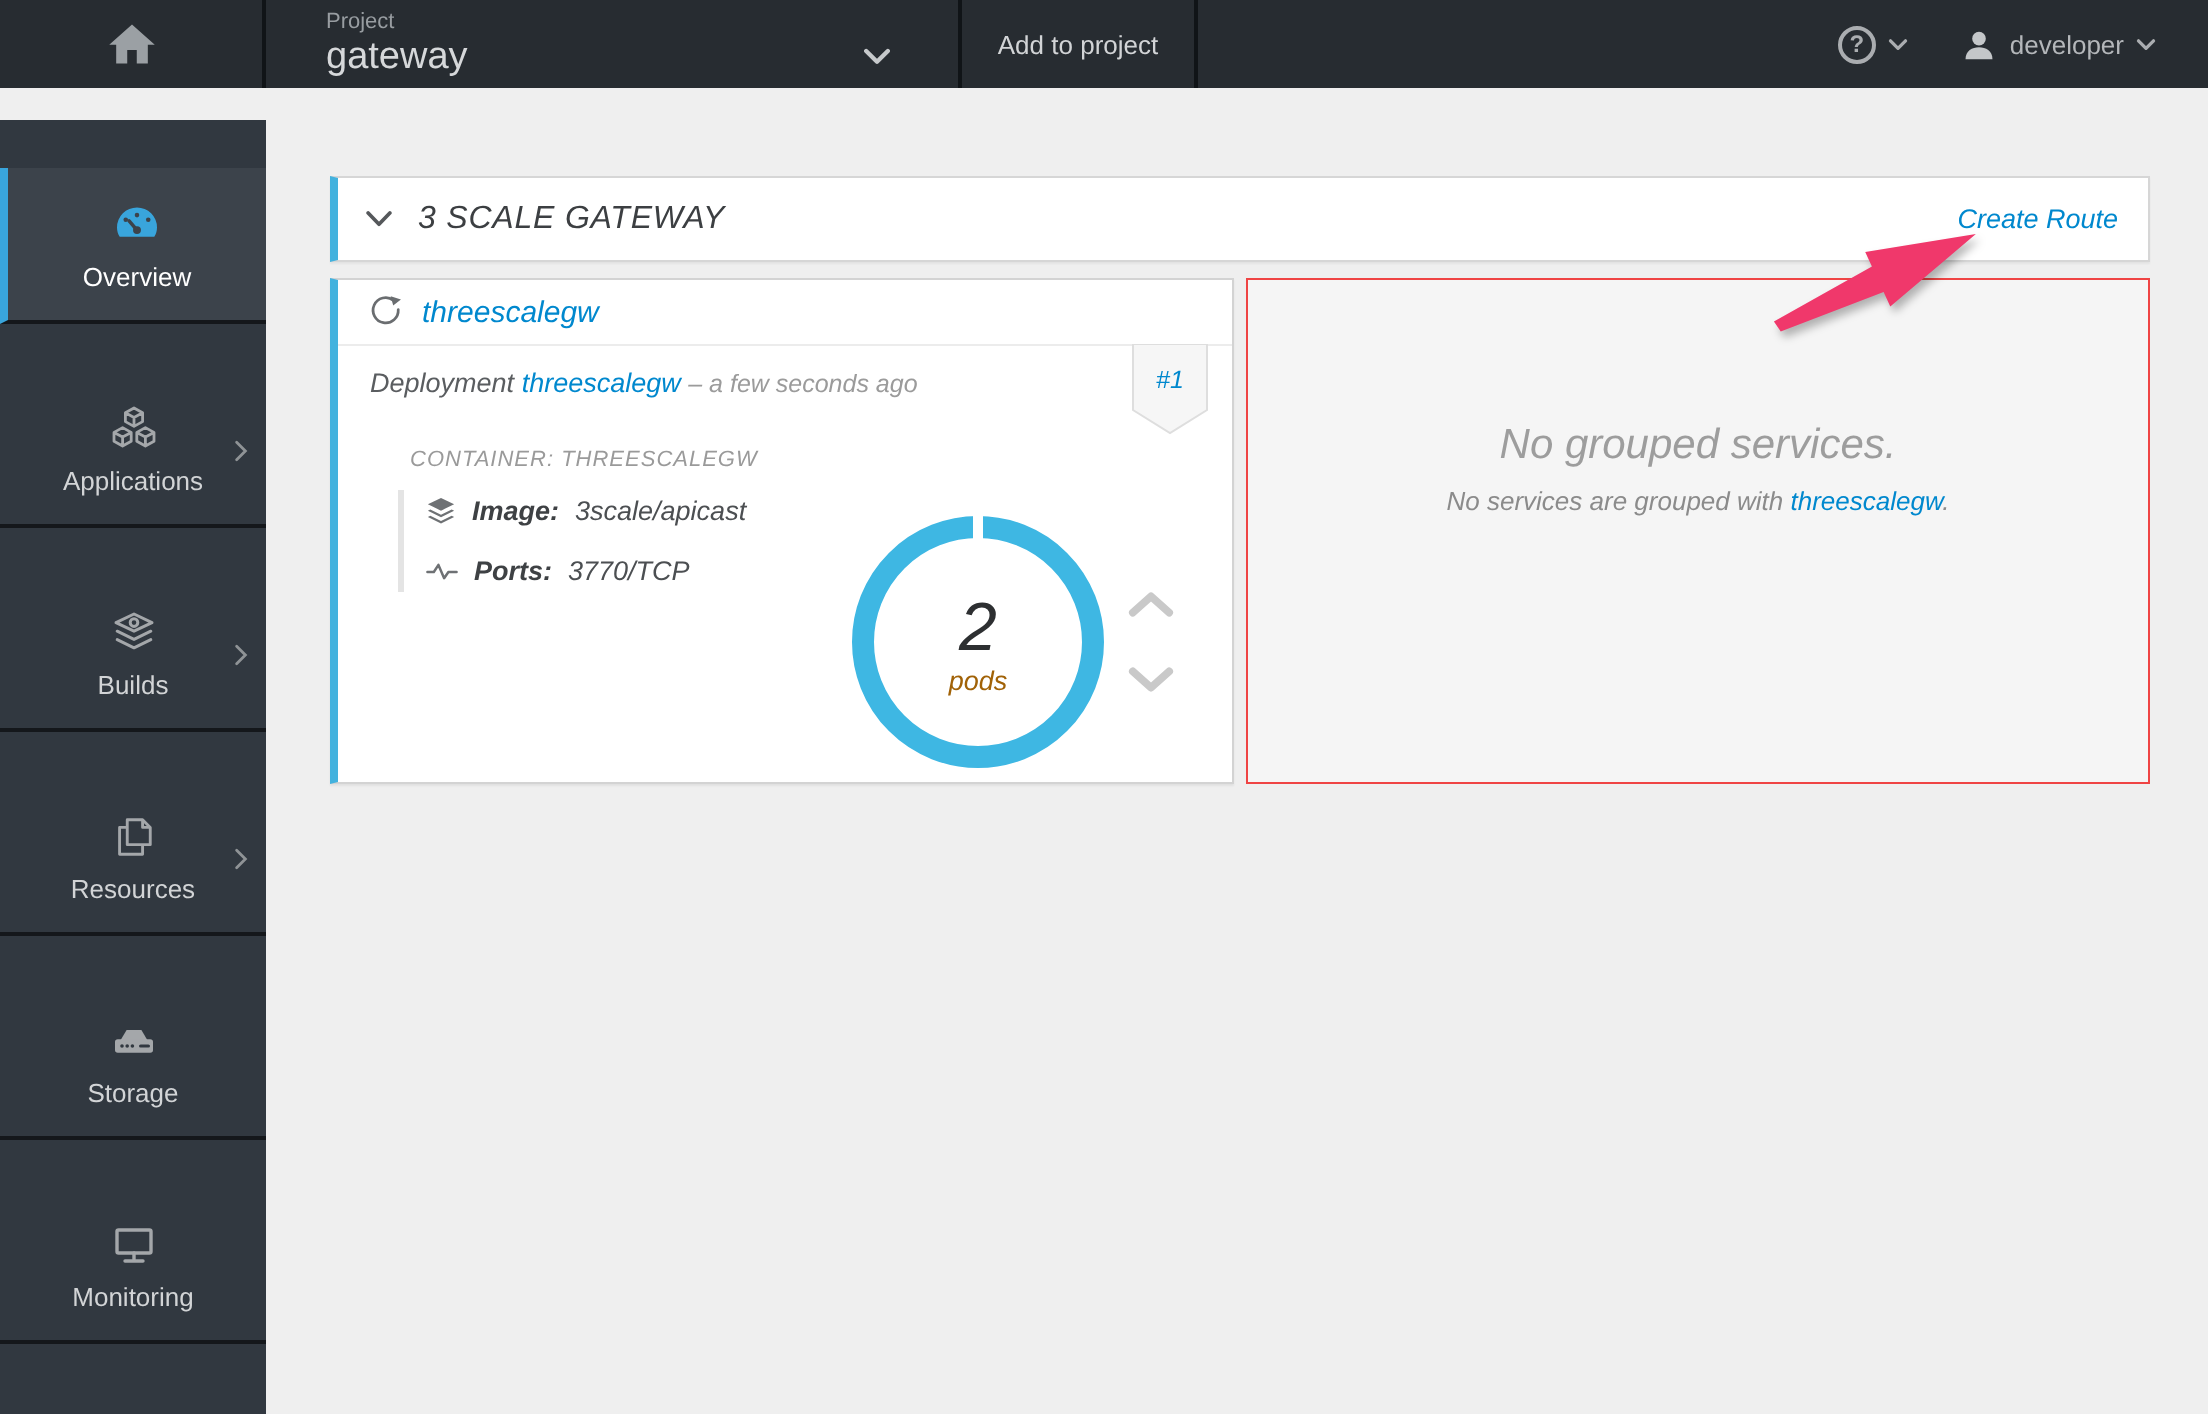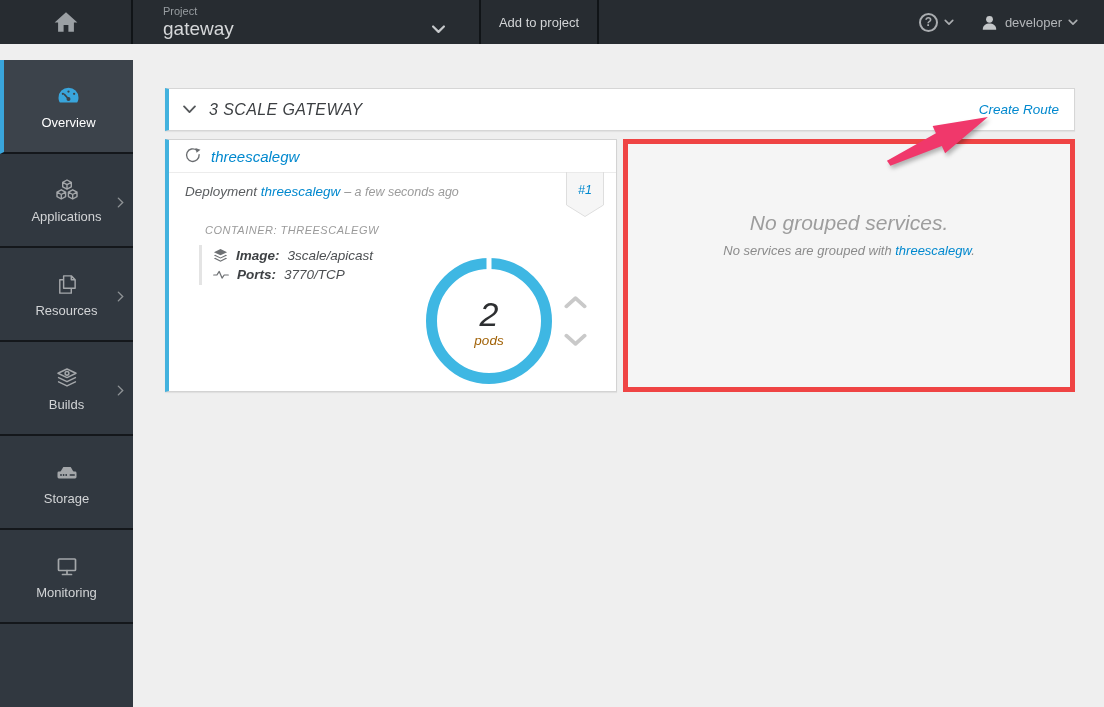--- a/index.html
+++ b/index.html
@@ -26,23 +26,23 @@
   .util { display:flex; align-items:center; gap:6px; color:#aaadb0; cursor:pointer; }
   .util .uname { font-size:13px; color:#b4b7ba; }
   .qmark { width:19px; height:19px; border:2px solid #aaadb0; border-radius:50%;
     display:flex; align-items:center; justify-content:center;
     font-size:12px; font-weight:bold; color:#aaadb0; }
   .caret { width:10px; height:7px; }
 
   
   .sidebar { position:absolute; top:60px; left:0; width:133px; bottom:0;
     background:#313840; z-index:20; }
-  .nav-item { position:relative; height:94px; background:#313840;
+  .nav-item { position:relative; height:78px; background:#313840;
     border-bottom:2px solid #14171b; display:flex; flex-direction:column;
-    align-items:center; justify-content:center; gap:7px; cursor:pointer; }
+    align-items:center; justify-content:center; gap:7px; cursor:pointer;margin-top:24px; }
   .nav-item .nav-icon { height:26px; display:flex; align-items:flex-end; color:#a4a7aa; }
   .nav-item .nav-label { font-size:13px; color:#d2d4d6; }
   .nav-item.active { background:#3c434b; border-left:4px solid #39a5dc; }
   .nav-item.active .nav-label { color:#ffffff; }
   .nav-sub { position:absolute; right:9px; top:50%; margin-top:-6px; color:#8f9396; }
 
   
   .main { position:absolute; left:133px; top:60px; right:0; bottom:0; background:#efefef;font-style:italic; }
 
   .group-header { position:absolute; left:32px; right:29px; top:28px; height:43px;
@@ -66,37 +66,37 @@
   .dc-title-row svg { color:#6a6d70; }
   .dc-title-link { font-size:15px; color:#0088ce; text-decoration:none; cursor:pointer; }
   .dc-body { position:relative; height:219px; }
   .dc-line1 { position:absolute; left:16px; top:11px; font-size:13.5px; color:#5a5d60; }
   .dc-line1 a { color:#0088ce; text-decoration:none; }
   .dc-age { color:#9b9b9b; font-size:12.5px; }
   .rev-badge { position:absolute; right:12px; top:-1px; }
   .dc-container-label { position:absolute; left:36px; top:51px; font-size:11px;
     color:#9a9a9a; letter-spacing:0.5px; }
   .dc-details { position:absolute; left:30px; top:72px; border-left:3px solid #e4e4e4;
-    padding:3px 0 3px 11px; display:flex; flex-direction:column; gap:4px; }
+    padding:3px 0 3px 11px; display:flex; flex-direction:column; gap:15px; }
   .detail-row { display:flex; align-items:center; gap:8px; font-size:13.5px; color:#4c4f52; }
   .detail-row .dlabel { font-weight:bold; color:#3e4144; }
   .detail-row svg { color:#6e7174; flex:none; }
   .donut { position:absolute; left:257px; top:85px; width:126px; height:126px;
     border:11px solid #3eb7e3; border-radius:50%; display:flex; flex-direction:column;
     align-items:center; justify-content:center; cursor:pointer; }
   .donut-notch { position:absolute; left:50%; top:-13px; width:5px; height:14px;
     background:#fff; transform:translateX(-50%); }
   .pod-count { font-size:34px; color:#2d2f31; line-height:1; margin-top:2px; }
   .pod-unit { font-size:13.5px; color:#a16207; margin-top:2px; }
   .scale-btn { position:absolute; right:29px; color:#c9c9c9; cursor:pointer; }
   .scale-up { top:122px; }
   .scale-down { top:160px; }
 
   
-  .svc-panel { flex:1; background:#f5f5f5; border:5px solid #ef4444;
+  .svc-panel { flex:1; background:#f5f5f5; border:1px solid #ef4444;
     display:flex; flex-direction:column; align-items:center; justify-content:center;
     padding-bottom:62px; }
   .svc-title { font-size:21px; color:#9d9d9d; }
   .svc-msg { margin-top:8px; font-size:13px; color:#8b8b8b; }
   .svc-msg a { color:#0088ce; text-decoration:none; }
 
   
   .annot-arrow { position:absolute; left:876px; top:102px; width:120px; height:66px;
     overflow:visible; z-index:40; pointer-events:none;
     filter:drop-shadow(2px 3px 2px rgba(0,0,0,0.28)); }
@@ -174,43 +174,43 @@
     <span class="nav-label">Applications</span>
     <span class="nav-sub">
       <svg viewBox="0 0 8 12" width="7" height="11">
           <path d="M1.5 1 L6.5 6 L1.5 11" stroke="currentColor" stroke-width="1.6" fill="none" stroke-linecap="round"></path>
         </svg>
     </span>
   </div>
 
   <div class="nav-item">
     <span class="nav-icon">
-      <svg viewBox="0 0 24 24" width="23" height="23" fill="none" stroke="currentColor" stroke-width="1.5" stroke-linejoin="round">
-        <path d="M9 3 h8 l4 4 v9 h-12 Z M17 3 v4 h4"></path>
-        <path d="M9 7 H5 v14 h12 v-5"></path>
-      </svg>
-    </span>
-    <span class="nav-label">Resources</span>
-    <span class="nav-sub">
-      <svg viewBox="0 0 8 12" width="7" height="11">
-          <path d="M1.5 1 L6.5 6 L1.5 11" stroke="currentColor" stroke-width="1.6" fill="none" stroke-linecap="round"></path>
-        </svg>
-    </span>
-  </div>
-
-  <div class="nav-item">
-    <span class="nav-icon">
       <svg viewBox="0 0 24 24" width="24" height="24" fill="none" stroke="currentColor" stroke-width="1.5" stroke-linejoin="round">
         <path d="M12 3 L21 7.3 12 11.6 3 7.3 Z"></path>
         <circle cx="12" cy="7.3" r="1.9"></circle>
         <path d="M3.6 11.6 L12 15.7 20.4 11.6" stroke-linecap="round"></path>
         <path d="M3.6 15.8 L12 19.9 20.4 15.8" stroke-linecap="round"></path>
       </svg>
     </span>
     <span class="nav-label">Builds</span>
+    <span class="nav-sub">
+      <svg viewBox="0 0 8 12" width="7" height="11">
+          <path d="M1.5 1 L6.5 6 L1.5 11" stroke="currentColor" stroke-width="1.6" fill="none" stroke-linecap="round"></path>
+        </svg>
+    </span>
+  </div>
+
+  <div class="nav-item">
+    <span class="nav-icon">
+      <svg viewBox="0 0 24 24" width="23" height="23" fill="none" stroke="currentColor" stroke-width="1.5" stroke-linejoin="round">
+        <path d="M9 3 h8 l4 4 v9 h-12 Z M17 3 v4 h4"></path>
+        <path d="M9 7 H5 v14 h12 v-5"></path>
+      </svg>
+    </span>
+    <span class="nav-label">Resources</span>
     <span class="nav-sub">
       <svg viewBox="0 0 8 12" width="7" height="11">
           <path d="M1.5 1 L6.5 6 L1.5 11" stroke="currentColor" stroke-width="1.6" fill="none" stroke-linecap="round"></path>
         </svg>
     </span>
   </div>
 
   <div class="nav-item">
     <span class="nav-icon">
       <svg viewBox="0 0 26 24" width="26" height="24">

